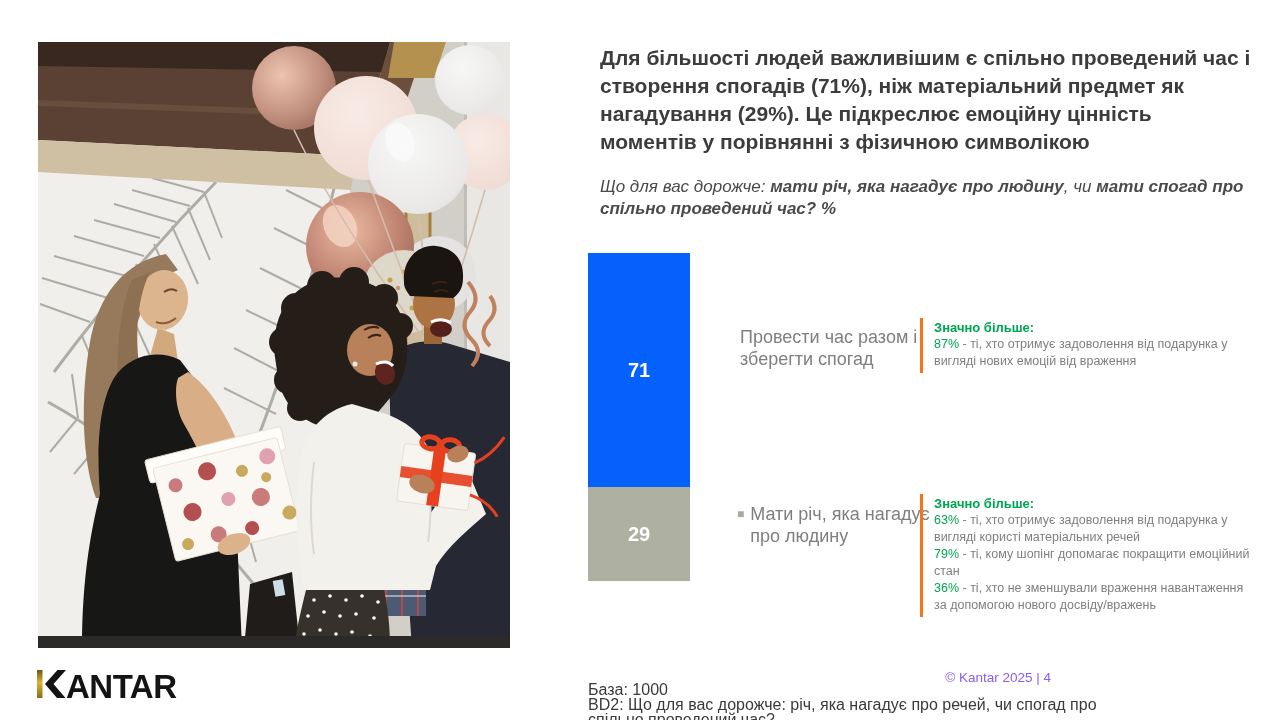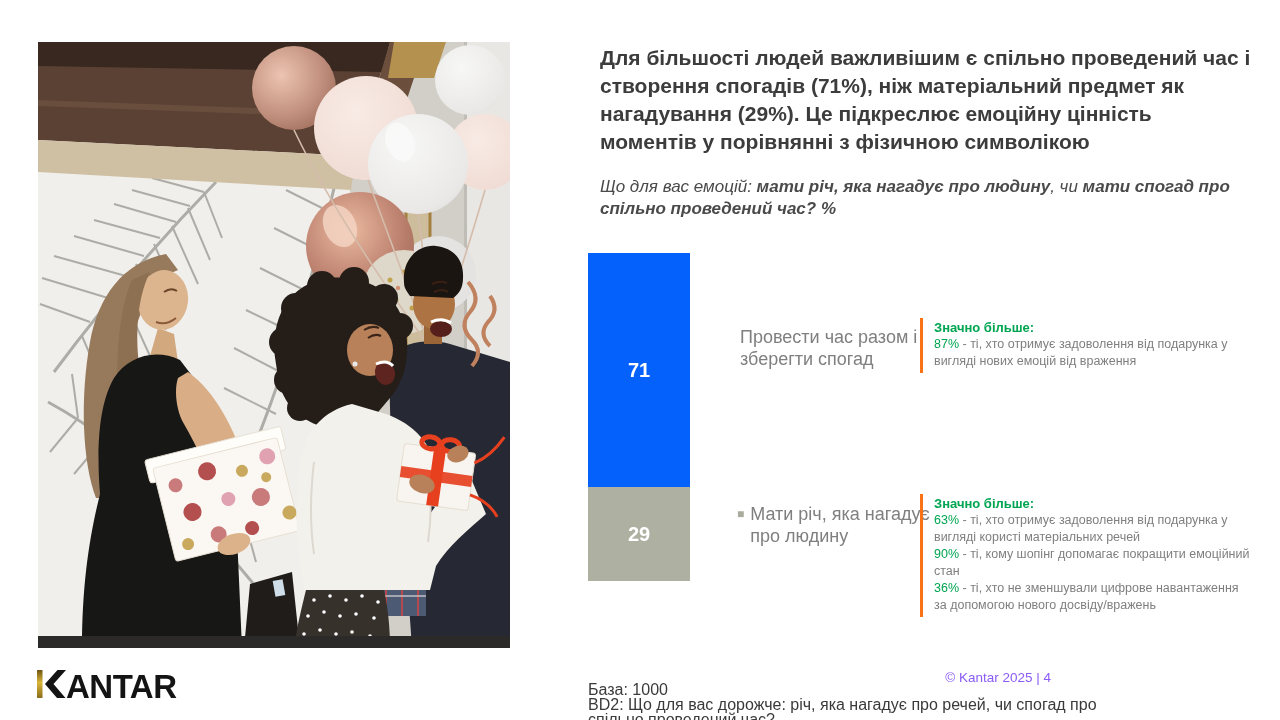--- a/index.html
+++ b/index.html
@@ -248,21 +248,21 @@
       </g>
       <ellipse cx="384" cy="442" rx="13" ry="9" fill="#b8815a" transform="rotate(18 384 442)"></ellipse>
       <ellipse cx="420" cy="412" rx="11" ry="8" fill="#b8815a" transform="rotate(-20 420 412)"></ellipse>
 
       <rect x="0" y="594" width="472" height="12" fill="#2c2a28"></rect>
     </svg>
   </div>
 
   <div class="headline">Для більшості людей важливішим є спільно проведений час і створення спогадів (71%), ніж матеріальний предмет як нагадування (29%). Це підкреслює емоційну цінність моментів у порівнянні з фізичною символікою</div>
 
-  <div class="question"><span>Що для вас емоцій: </span><span class="q-bold">мати річ, яка нагадує про людину</span><span>, чи </span><span class="q-bold">мати спогад про спільно проведений час? %</span></div>
+  <div class="question"><span>Що для вас дорожче: </span><span class="q-bold">мати річ, яка нагадує про людину</span><span>, чи </span><span class="q-bold">мати спогад про спільно проведений час? %</span></div>
 
   <div class="bar-col">
     <div class="bar-seg bar-top">
       <span>71</span>
     </div>
     <div class="bar-seg bar-bottom">
       <span>29</span>
     </div>
   </div>
 
@@ -273,22 +273,22 @@
   </div>
 
   <div class="callout callout-1">
     <div class="callout-header">Значно більше:</div>
     <div><span class="pct">87%</span><span> - ті, хто отримує задоволення від подарунка у вигляді нових емоцій від враження</span></div>
   </div>
 
   <div class="callout callout-2">
     <div class="callout-header">Значно більше:</div>
     <div><span class="pct">63%</span><span> - ті, хто отримує задоволення від подарунка у вигляді користі матеріальних речей</span></div>
-    <div><span class="pct">90%</span><span> - ті, кому шопінг допомагає покращити емоційний стан</span></div>
-    <div><span class="pct">36%</span><span> - ті, хто не зменшували цифрове навантаження за допомогою нового досвіду/вражень</span></div>
+    <div><span class="pct">79%</span><span> - ті, кому шопінг допомагає покращити емоційний стан</span></div>
+    <div><span class="pct">36%</span><span> - ті, хто не зменшували враження навантаження за допомогою нового досвіду/вражень</span></div>
   </div>
 
   <svg class="logo" viewBox="0 0 140 32" role="img">
     <defs>
       <linearGradient id="goldGrad" x1="0" y1="0" x2="0" y2="1">
         <stop offset="0" stop-color="#6e5512"></stop>
           <stop offset="0.45" stop-color="#d9b53a"></stop>
           <stop offset="1" stop-color="#8a6d1a"></stop>
       </linearGradient>
     </defs>

